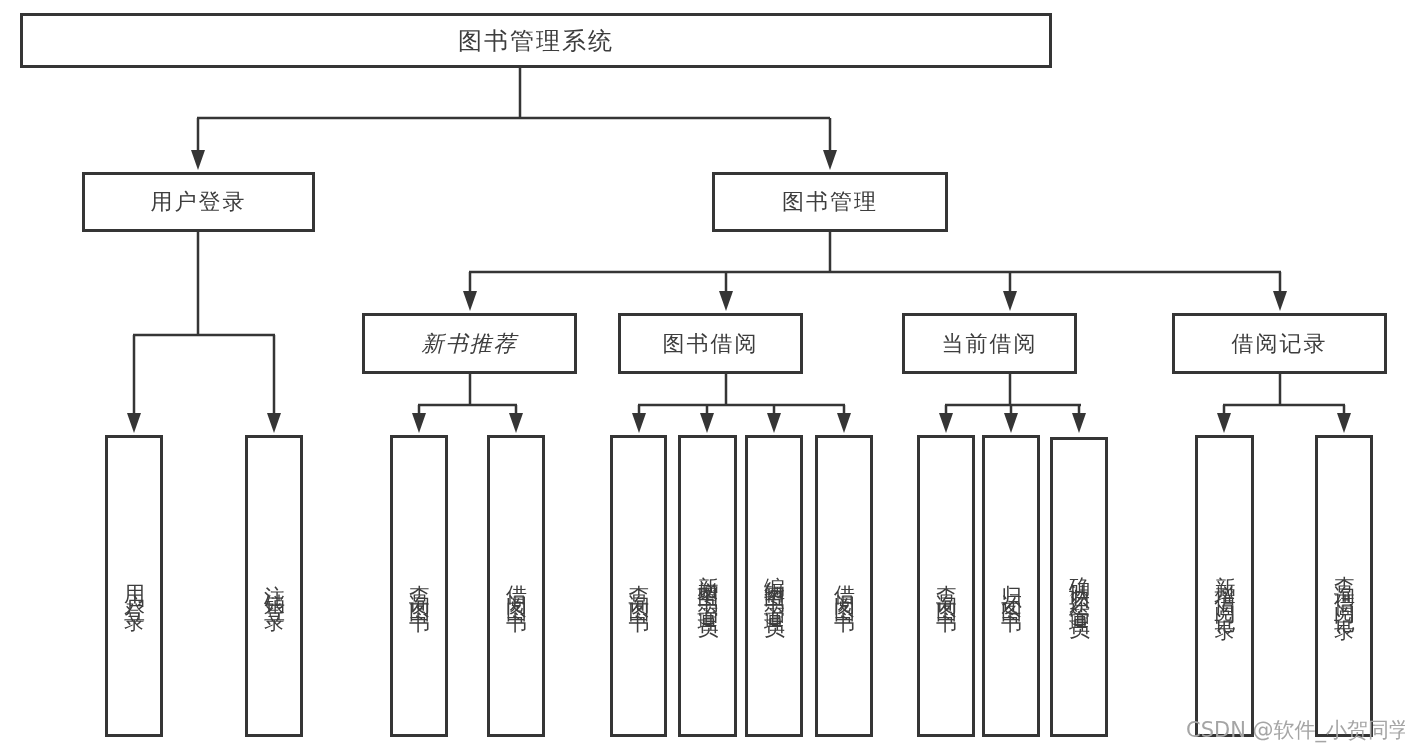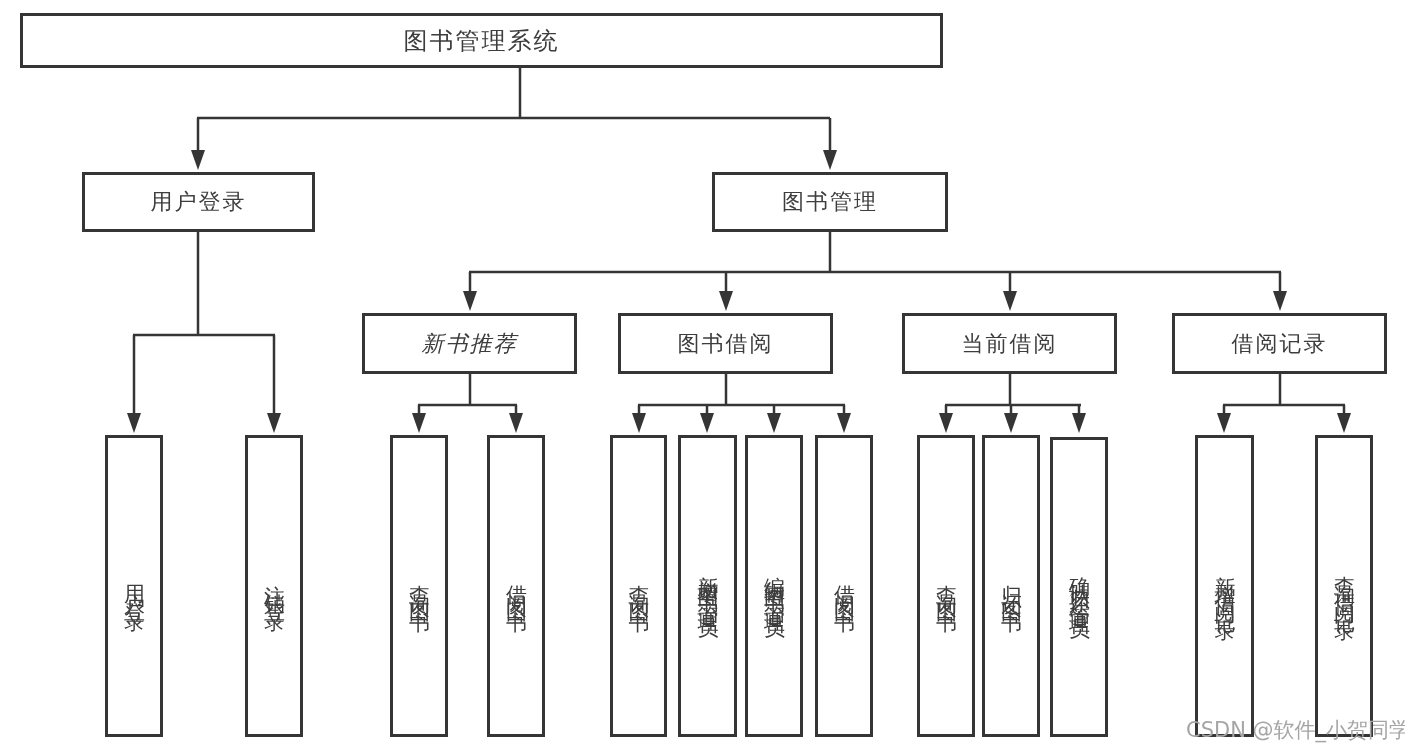--- a/index.html
+++ b/index.html
@@ -103,28 +103,28 @@
       <polygon points="767,413 781,413 774,433"></polygon>
       <polygon points="837,413 851,413 844,433"></polygon>
       <polygon points="939,413 953,413 946,433"></polygon>
       <polygon points="1004,413 1018,413 1011,433"></polygon>
       <polygon points="1072,413 1086,413 1079,433"></polygon>
       <polygon points="1217,413 1231,413 1224,433"></polygon>
       <polygon points="1337,413 1351,413 1344,433"></polygon>
     </g>
   </svg>
 
-  <div class="box h-root" style="left:20px; top:13px; width:923px; height:55px;">图书管理系统</div>
+  <div class="box h-root" style="left:20px; top:13px; width:1032px; height:55px;">图书管理系统</div>
 
   <div class="box h-mid" style="left:82px; top:172px; width:233px; height:60px;">用户登录</div>
   <div class="box h-mid" style="left:712px; top:172px; width:236px; height:60px;text-align:center;">图书管理</div>
 
   <div class="box h-mid" style="left:362px; top:313px; width:215px; height:61px;font-style:italic;">新书推荐</div>
-  <div class="box h-mid" style="left:618px; top:313px; width:215px; height:61px;">图书借阅</div>
-  <div class="box h-mid" style="left:902px; top:313px; width:215px; height:61px;">当前借阅</div>
+  <div class="box h-mid" style="left:618px; top:313px; width:185px; height:61px;">图书借阅</div>
+  <div class="box h-mid" style="left:902px; top:313px; width:175px; height:61px;">当前借阅</div>
   <div class="box h-mid" style="left:1172px; top:313px; width:215px; height:61px;">借阅记录</div>
 
   <div class="box v-leaf" style="left:105px; top:435px; width:58px; height:302px;">用户登录</div>
   <div class="box v-leaf" style="left:245px; top:435px; width:58px; height:302px;">注销登录</div>
 
   <div class="box v-leaf" style="left:390px; top:435px; width:58px; height:302px;">查询图书</div>
   <div class="box v-leaf" style="left:487px; top:435px; width:58px; height:302px;">借阅图书</div>
 
   <div class="box v-leaf" style="left:610px; top:435px; width:57px; height:302px;">查询图书</div>
   <div class="box v-leaf long" style="left:678px; top:435px; width:59px; height:302px;">新增图书（管理员）</div>

